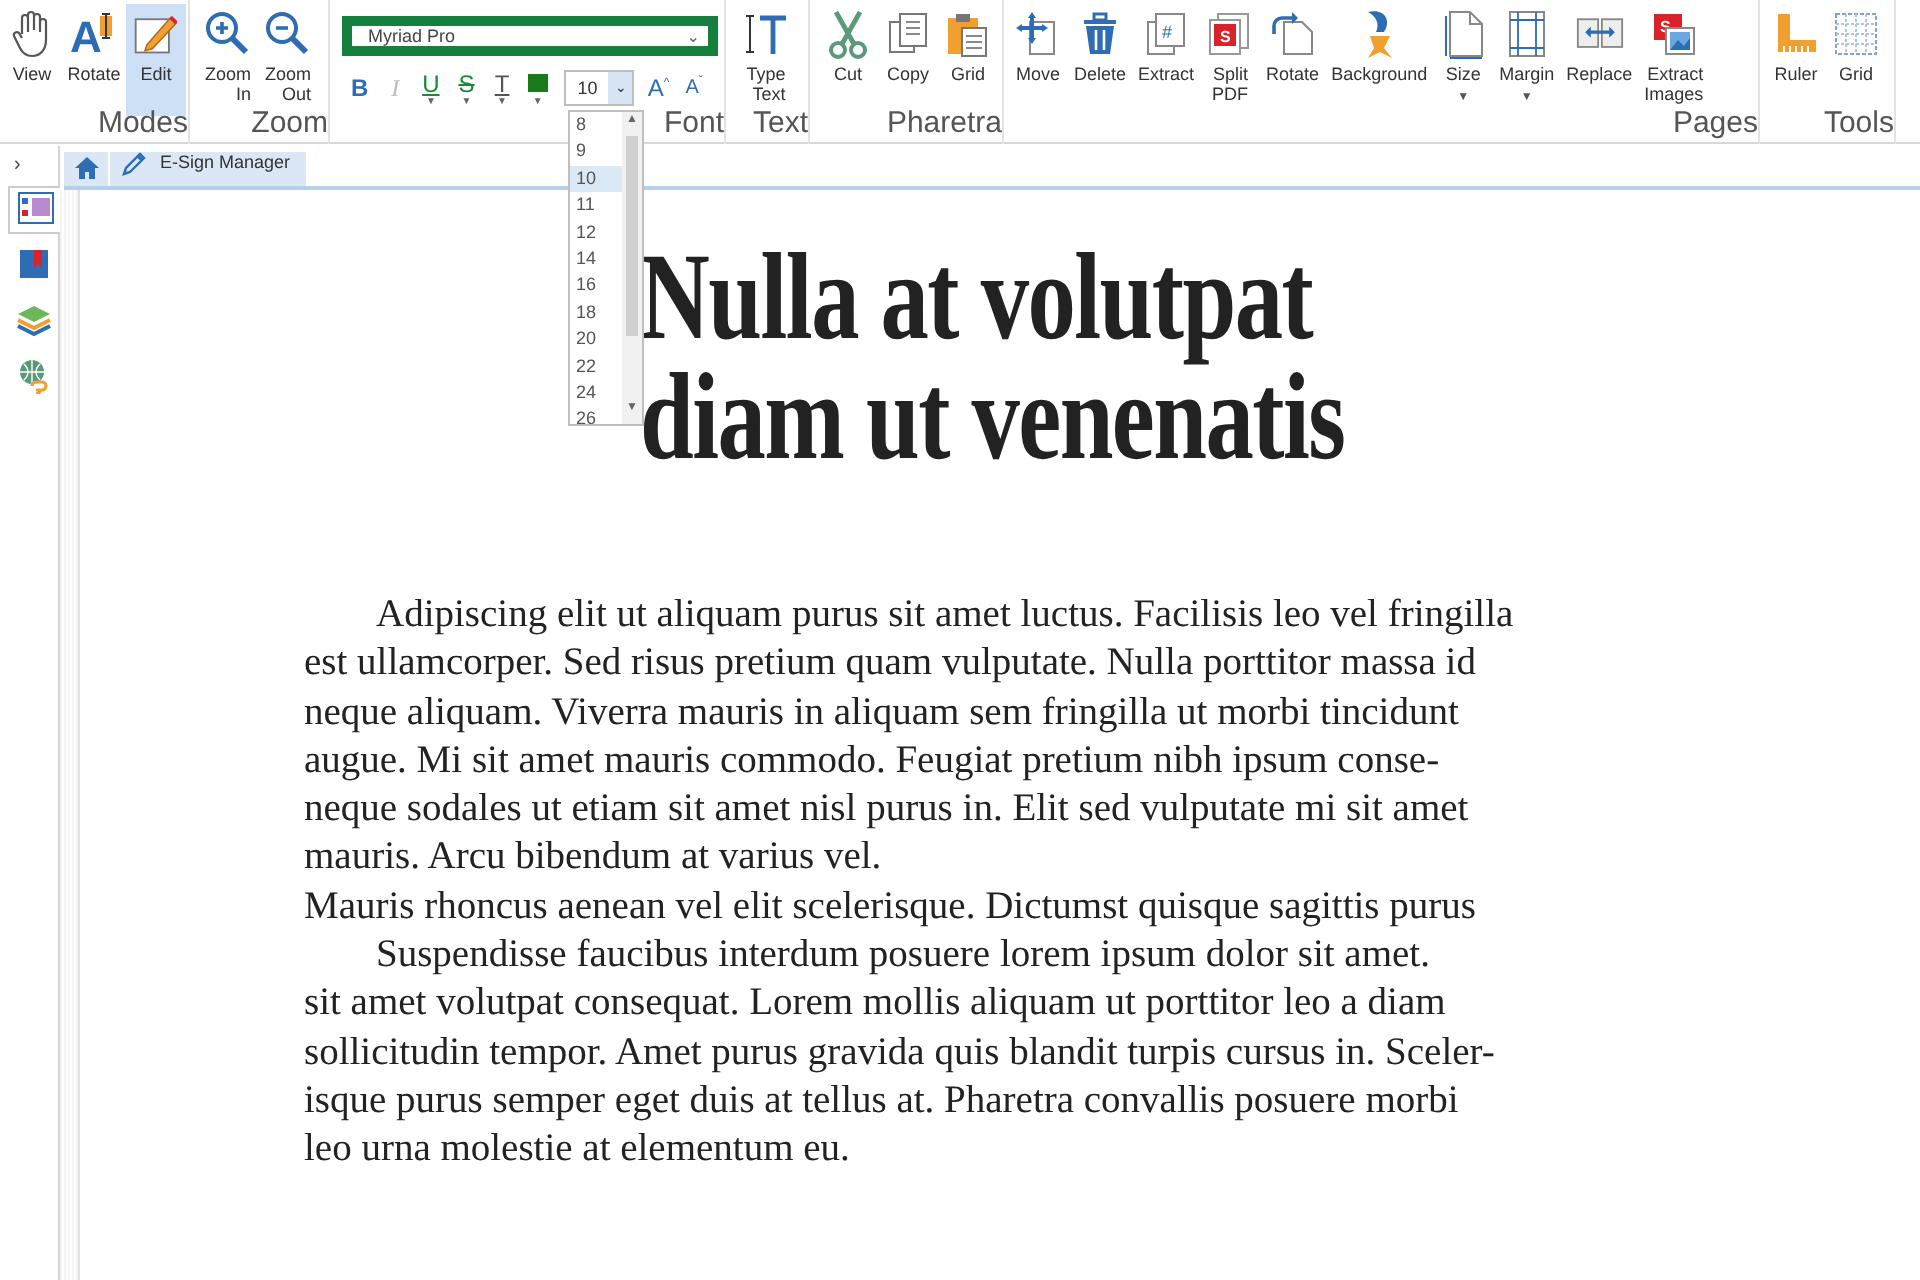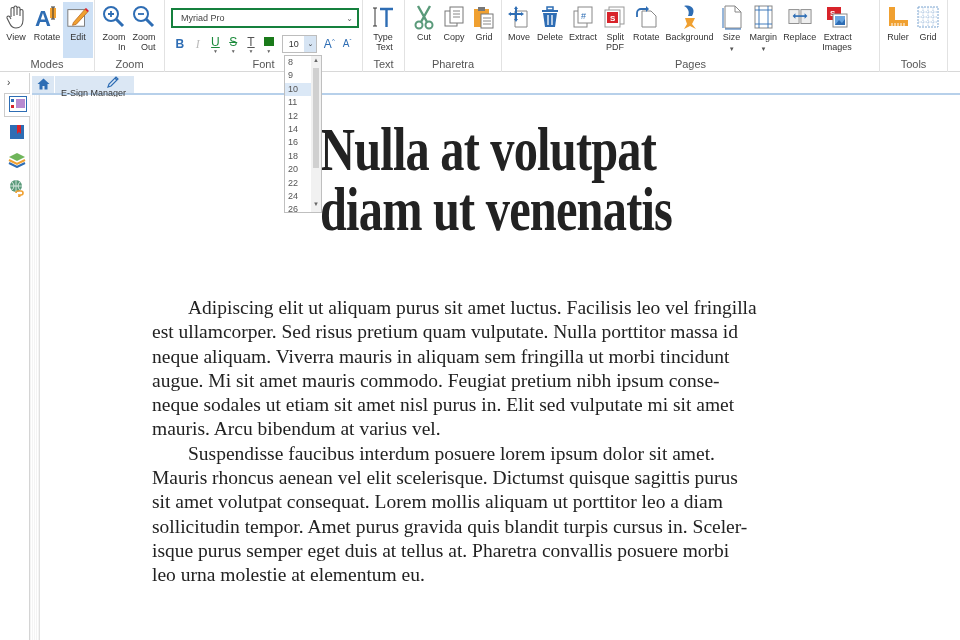--- a/index.html
+++ b/index.html
@@ -3,30 +3,30 @@
 <meta charset="utf-8">
 <style>
   * { box-sizing: border-box; margin: 0; padding: 0; }
   html, body { width: 960px; height: 640px; overflow: hidden; background: #fff; }
   body { font-family: "Liberation Sans", "DejaVu Sans", sans-serif; font-size: 9px; color: #333; position: relative; }
 
   
   .ribbon { position: absolute; left: 0; top: 0; width: 960px; height: 72px; background: #fff; border-bottom: 1px solid #d8d8d8; display: flex; }
   .group { position: relative; height: 72px; border-right: 1px solid #e2e2e2; display: flex; flex-direction: column; }
   .group-buttons { display: flex; align-items: flex-start; height: 58px; padding: 2px 1px 0; }
-  .group-label { position: absolute; bottom: 2px; left: 0; right: 0; text-align: center; font-size: 11px; color: #555; }
+  .group-label { position: absolute; bottom: 2px; left: 0; right: 0; text-align: right; font-size: 15px; color: #555; }
   .rbtn { display: flex; flex-direction: column; align-items: center; padding: 2px 3px 0; height: 56px; min-width: 30px; cursor: pointer; }
   .rbtn.active { background: #cde0f5; }
   .rbtn .ico { width: 24px; height: 26px; display: flex; align-items: center; justify-content: center; }
   .rbtn .lbl { font-size: 9px; line-height: 10px; text-align: right; color: #333; margin-top: 2px; white-space: pre-line; }
   .rbtn .dd { font-size: 6px; color: #555; margin-top: 4px; }
 
   
   .font-group { width: 198px; padding: 8px 6px 0; }
-  .font-name { width: 188px; height: 20px; border: 2px solid #15803d; display: flex; align-items: center; justify-content: space-between; padding: 0 4px 0 8px; font-size: 9px; color: #444; background: #fff; }
+  .font-name { width: 188px; height: 20px; border: 5px solid #15803d; display: flex; align-items: center; justify-content: space-between; padding: 0 4px 0 8px; font-size: 9px; color: #444; background: #fff; }
   .font-row { display: flex; align-items: center; margin-top: 6px; gap: 0; }
   .fbtn { width: 19px; height: 20px; display: flex; flex-direction: column; align-items: center; justify-content: center; font-size: 12px; cursor: pointer; position: relative; }
   .fbtn .sub { font-size: 5px; color: #666; line-height: 4px; }
   .size-box { width: 38px; height: 18px; border: 1px solid #bdbdbd; display: flex; align-items: center; margin-left: 4px; background: #fff; }
   .size-box .val { flex: 1; padding-left: 6px; font-size: 9px; color: #333; }
   .size-box .arr { width: 12px; height: 16px; background: #d6e4f3; font-size: 7px; display: flex; align-items: center; justify-content: center; color: #333; }
 
   
   .size-list { position: absolute; left: 284px; top: 55px; width: 38px; height: 158px; background: #fff; border: 1px solid #bfbfbf; z-index: 20; overflow: hidden; }
   .size-list .item { height: 13.4px; line-height: 13.4px; padding-left: 3px; font-size: 9px; color: #555; width: 28px; cursor: pointer; }
@@ -40,21 +40,21 @@
   
   .left-strip { position: absolute; left: 0; top: 73px; width: 30px; height: 567px; background: #fff; border-right: 1px solid #d4d4d4; }
   .collapse { position: absolute; left: 7px; top: 4px; font-size: 10px; color: #444; }
   .side-btn { position: absolute; left: 4px; width: 26px; height: 24px; display: flex; align-items: center; justify-content: center; cursor: pointer; }
   .side-btn.active { background: #fff; border: 1px solid #ccc; border-right: none; }
   .gutter { position: absolute; left: 30px; top: 95px; width: 10px; height: 545px; background: repeating-linear-gradient(90deg, #f4f4f4 0 1px, #fff 1px 2px); border-right: 1px solid #e0e0e0; }
 
   
   .tabbar { position: absolute; left: 32px; top: 76px; width: 928px; height: 19px; border-bottom: 2px solid #b7d0ea; display: flex; align-items: stretch; }
   .tab-home { width: 22px; background: #dbe7f4; display: flex; align-items: center; justify-content: center; margin-right: 1px; cursor: pointer; }
-  .tab { background: #dbe7f4; display: flex; align-items: flex-end; padding: 0 8px 0 6px; font-size: 9px; color: #333; margin-right: 2px; cursor: pointer; flex-direction: column; }
+  .tab { background: #dbe7f4; display: flex; align-items: flex-start; padding: 0 8px 0 6px; font-size: 9px; color: #333; margin-right: 2px; cursor: pointer; }
   .tab .ticon { margin-right: 6px; display: flex; }
   .tab.doc { background: #c9dcf0; padding-left: 7px; }
   .tab .close { margin-left: 7px; font-size: 10px; color: #444; cursor: pointer; }
 
   
   .doc { position: absolute; left: 42px; top: 97px; width: 918px; height: 543px; background: #fff; overflow: hidden; }
   .heading { position: absolute; left: 278px; top: 22px; font-family: "Liberation Serif", "DejaVu Serif", serif; font-weight: bold; font-size: 62px; line-height: 60px; color: #222; transform: scaleX(0.78); transform-origin: left top; letter-spacing: -1px; white-space: nowrap; }
   .body-text { position: absolute; left: 110px; top: 199px; width: 720px; font-family: "Liberation Serif", "DejaVu Serif", serif; font-size: 19.5px; line-height: 24.3px; color: #222; }
   .body-text .ln { display: block; white-space: nowrap; }
 </style>
@@ -451,21 +451,21 @@
   <div class="body-text">
     <div>
       <span class="ln" style="padding-left:36px">Adipiscing elit ut aliquam purus sit amet luctus. Facilisis leo vel fringilla</span>
       <span class="ln">est ullamcorper. Sed risus pretium quam vulputate. Nulla porttitor massa id</span>
       <span class="ln">neque aliquam. Viverra mauris in aliquam sem fringilla ut morbi tincidunt</span>
       <span class="ln">augue. Mi sit amet mauris commodo. Feugiat pretium nibh ipsum conse-</span>
       <span class="ln">neque sodales ut etiam sit amet nisl purus in. Elit sed vulputate mi sit amet</span>
       <span class="ln">mauris. Arcu bibendum at varius vel.</span>
     </div>
     <div>
+      <span class="ln">Mauris rhoncus aenean vel elit scelerisque. Dictumst quisque sagittis purus</span>
       <span class="ln" style="padding-left:36px">Suspendisse faucibus interdum posuere lorem ipsum dolor sit amet.</span>
-      <span class="ln">Mauris rhoncus aenean vel elit scelerisque. Dictumst quisque sagittis purus</span>
       <span class="ln">sit amet volutpat consequat. Lorem mollis aliquam ut porttitor leo a diam</span>
       <span class="ln">sollicitudin tempor. Amet purus gravida quis blandit turpis cursus in. Sceler-</span>
       <span class="ln">isque purus semper eget duis at tellus at. Pharetra convallis posuere morbi</span>
       <span class="ln">leo urna molestie at elementum eu.</span>
     </div>
   </div>
 </div>
 
 </body></html>

